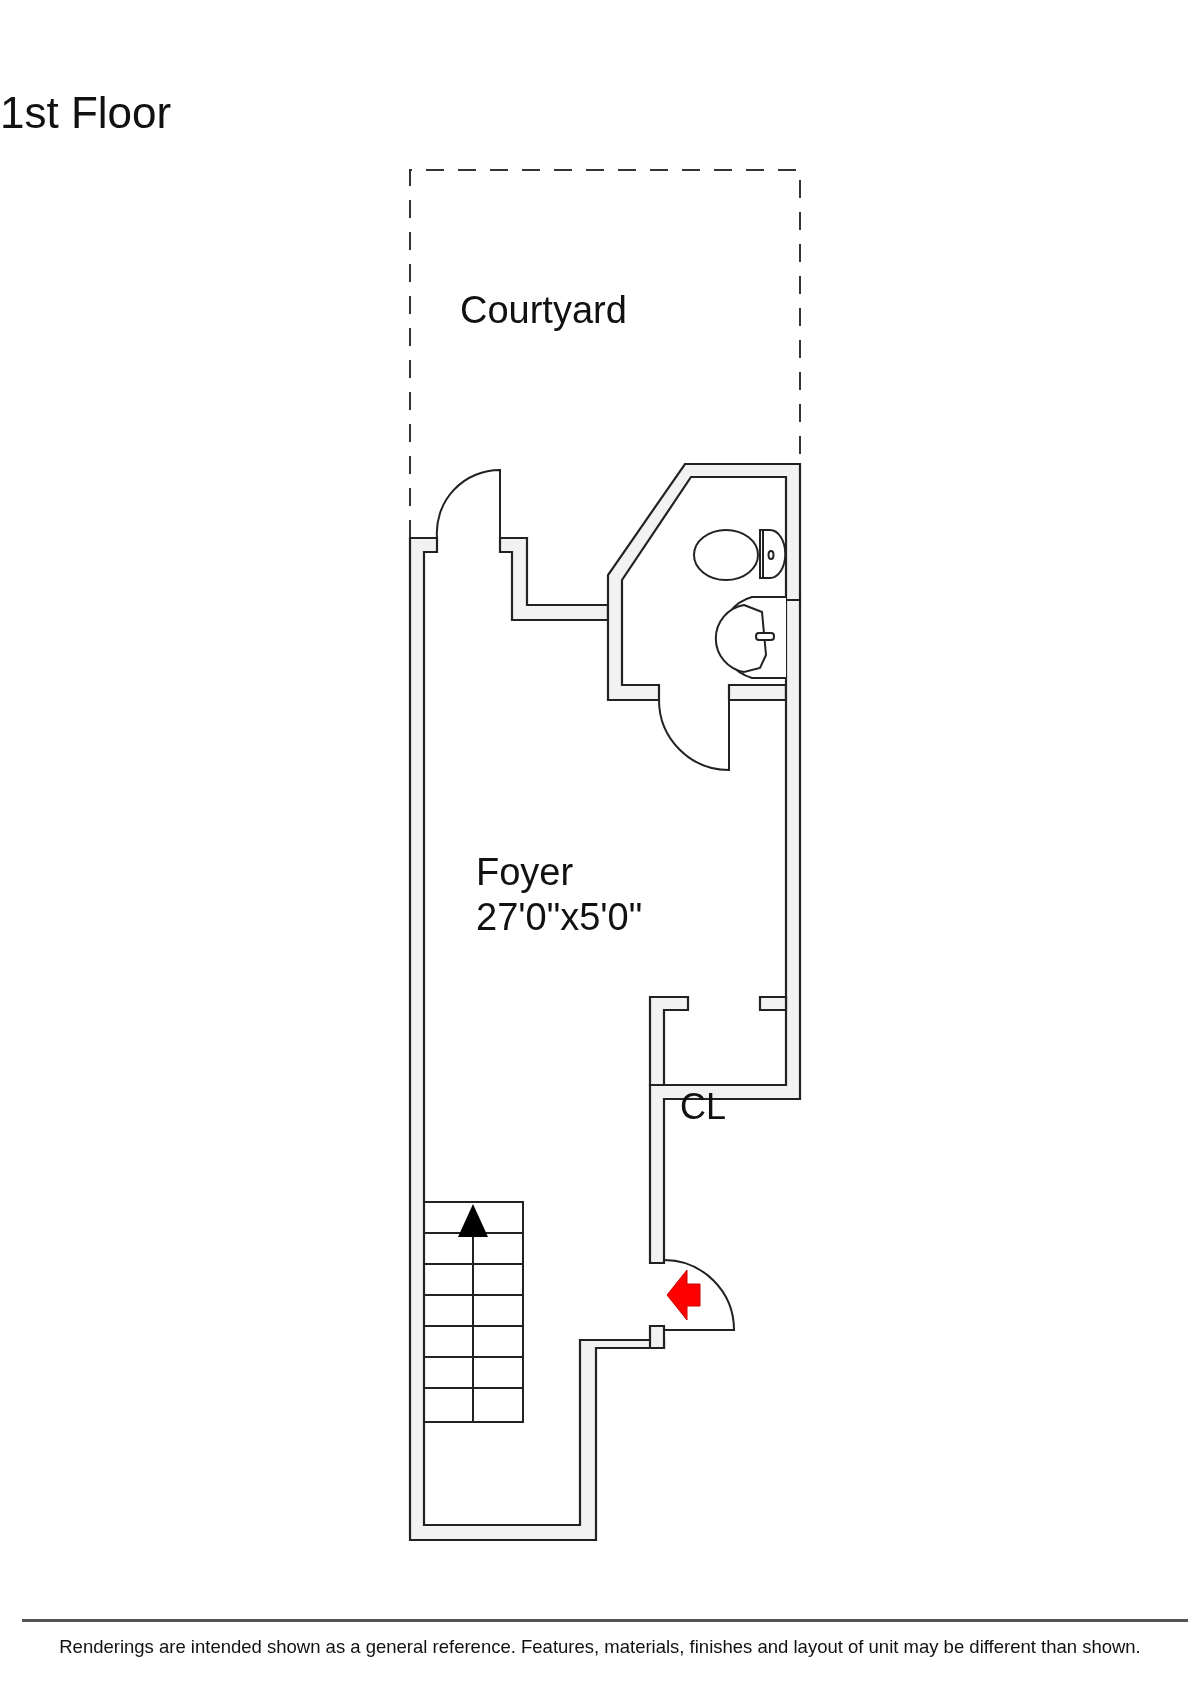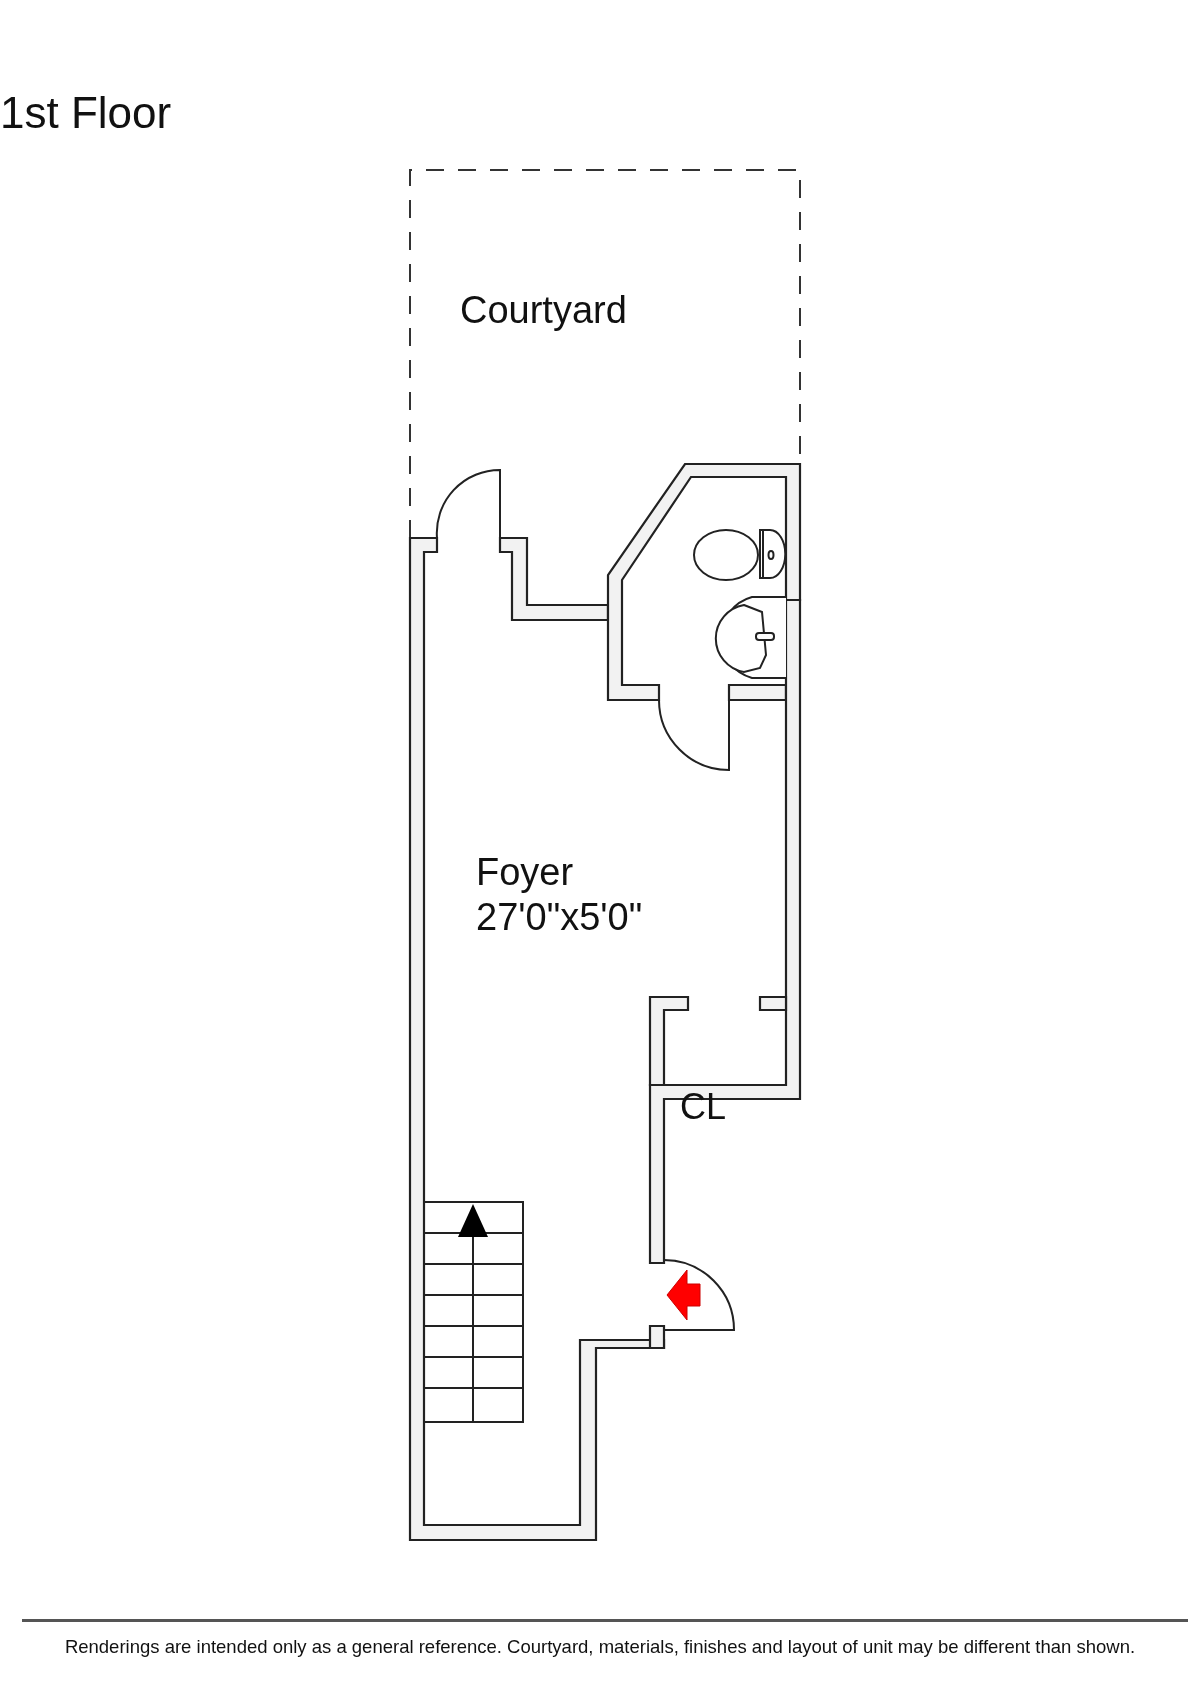--- a/index.html
+++ b/index.html
@@ -87,13 +87,13 @@
 <div class="label" style="left:476px; top:850px; width:250px;">
   <div>Foyer</div>
   <div>27'0"x5'0"</div>
 </div>
 
 <div class="label" style="left:680px; top:1086px; width:90px; font-size:36px;">
   <span>CL</span>
 </div>
 
 <div class="footer-rule"></div>
-<div class="footer">Renderings are intended only as a general reference. Courtyard, materials, finishes and layout of unit may be different than shown.</div>
+<div class="footer">Renderings are intended shown as a general reference. Features, materials, finishes and layout of unit may be different than shown.</div>
 
 </body></html>

